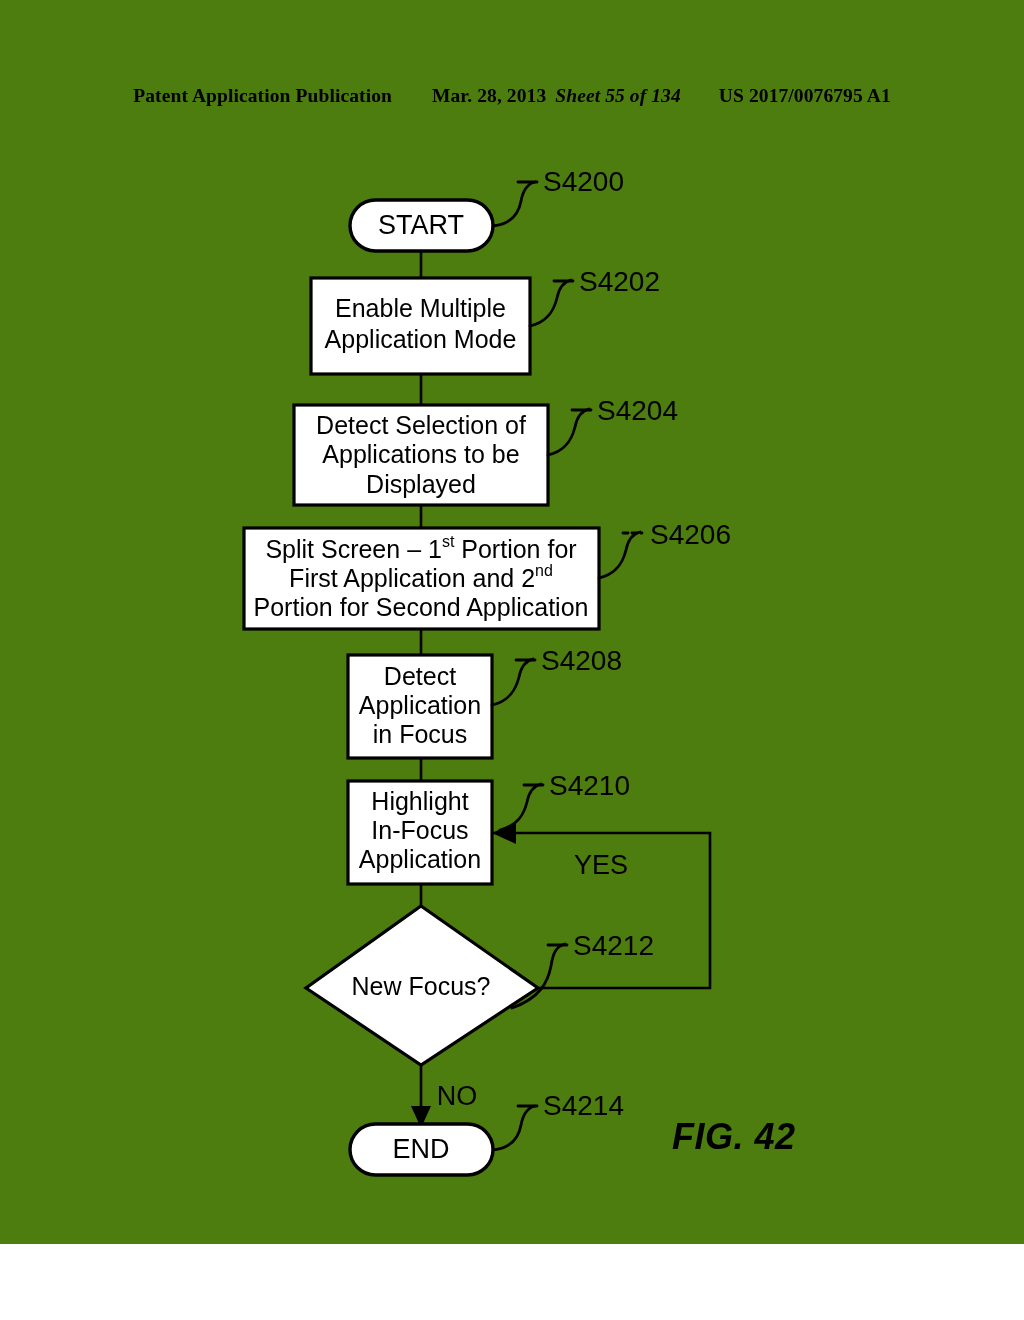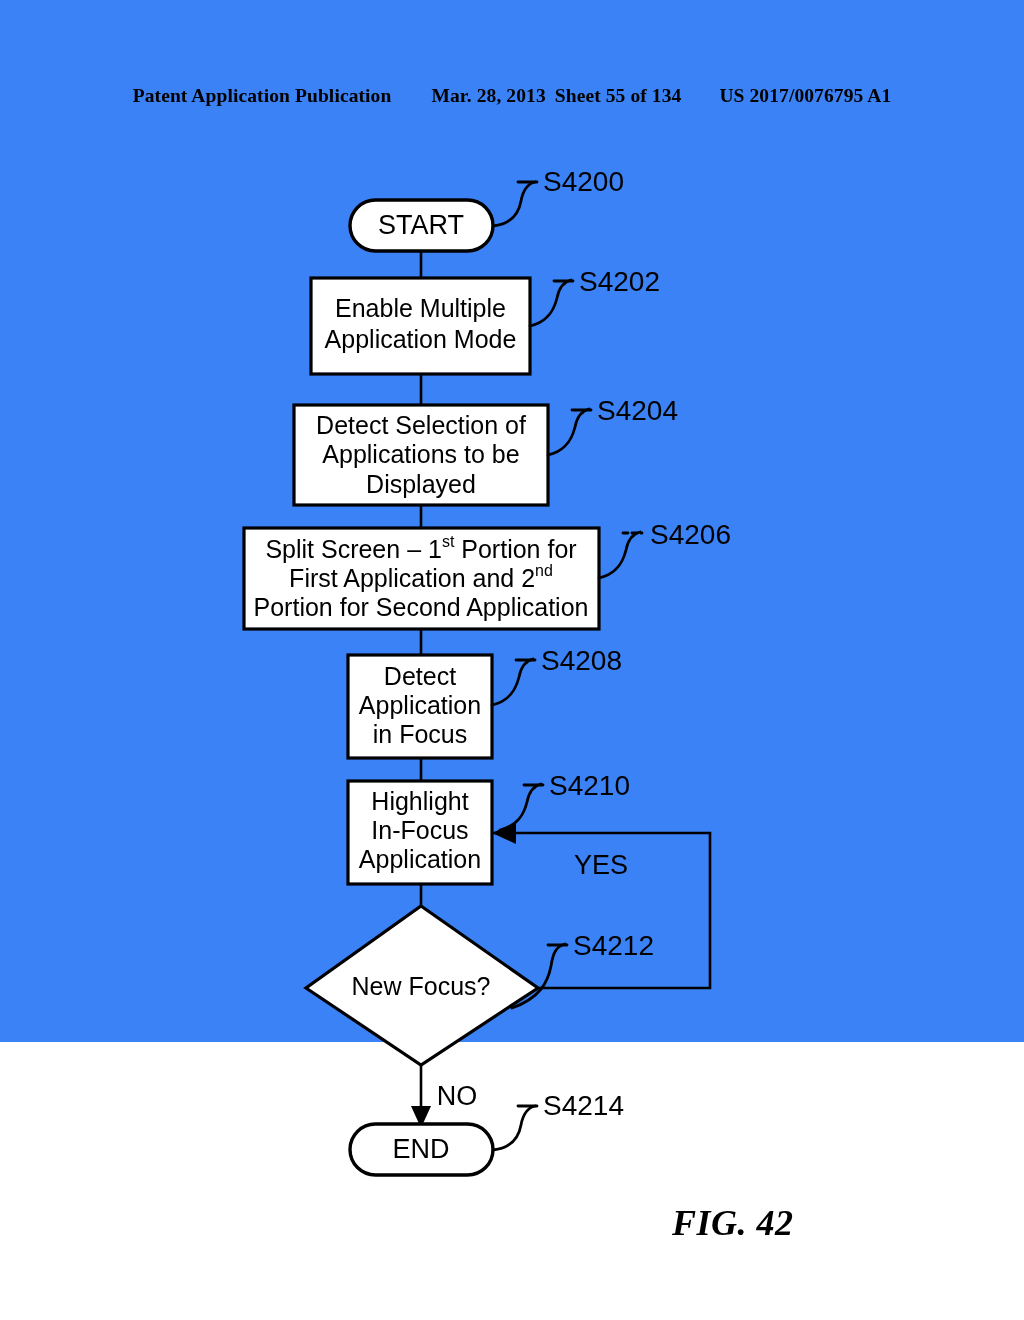--- a/index.html
+++ b/index.html
@@ -13,51 +13,51 @@
     position: relative;
     font-family: "Liberation Sans", sans-serif;
     color: #000000;
     overflow: hidden;
   }
   #page {
     position: absolute;
     left: 0;
     top: 0;
     width: 1024px;
-    height: 1042px;
-    background: #3b82f6;
+    height: 1244px;
+    background: #4d7c0f;
   }
   
   .header-band {
     position: absolute;
     left: 0;
     top: 85px;
     width: 1024px;
     height: 30px;
     display: flex;
     flex-direction: row;
     align-items: baseline;
     justify-content: center;
     font-family: "Liberation Serif", serif;
     font-weight: bold;
     font-size: 19.5px;
     letter-spacing: 0.1px;
     white-space: pre;
   }
   .hdr-pub      { margin-right: 40px; }
   .hdr-date     { margin-right: 9px; text-align: right; }
-  .hdr-sheet    { margin-right: 38px; }
+  .hdr-sheet    { margin-right: 38px; font-style: italic; }
   .hdr-patno    { }
 
   
   .fig-caption {
     position: absolute;
     left: 672px;
-    top: 1202px;
-    font-family: Liberation Serif, serif;
+    top: 1116px;
+    font-family: Liberation Sans, sans-serif;
     font-style: italic;
     font-weight: bold;
     font-size: 36px;
     letter-spacing: 0.5px;
     white-space: nowrap;
   }
 
   
   #flow {
     position: absolute;

